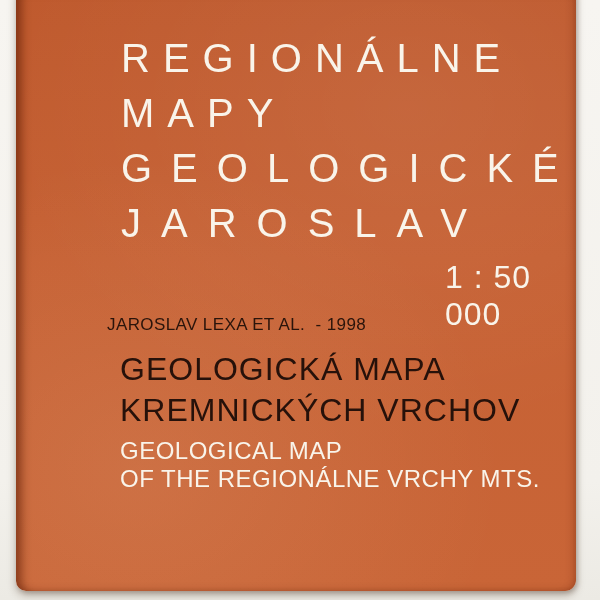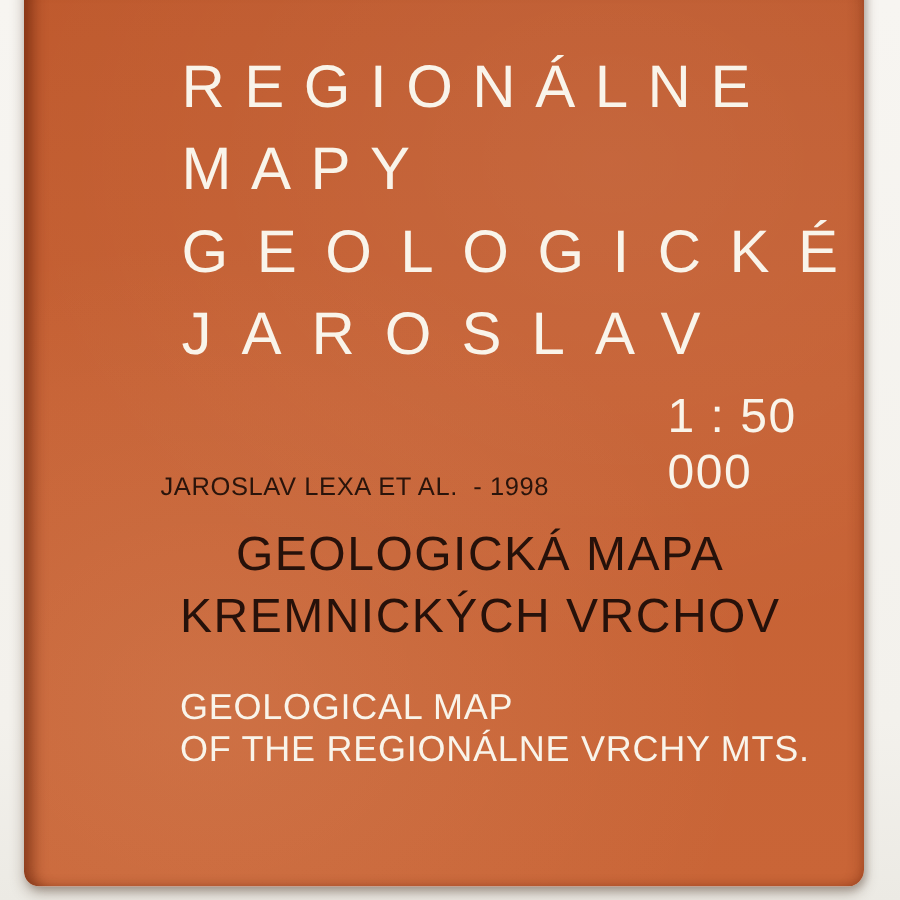--- a/index.html
+++ b/index.html
@@ -70,32 +70,30 @@
     margin-top: 12px;
   }
   .map-title-sk {
     position: absolute;
     left: 104px;
     top: 361px;
     font-size: 32px;
     line-height: 41px;
     letter-spacing: 1px;
     color: #26110a;
-    text-align: center;
   }
   .map-title-sk .line { display: block; }
   .map-title-en {
     position: absolute;
     left: 104px;
     top: 449px;
     font-size: 24px;
     line-height: 28px;
     letter-spacing: 0.5px;
     color: #f9f4ea;
-    margin-top: 21px;
   }
   .map-title-en .line { display: block; }
   .publisher {
     position: absolute;
     left: 105px;
     top: 536px;
     font-size: 12px;
     font-weight: 700;
     letter-spacing: 0.4px;
     word-spacing: 2px;

